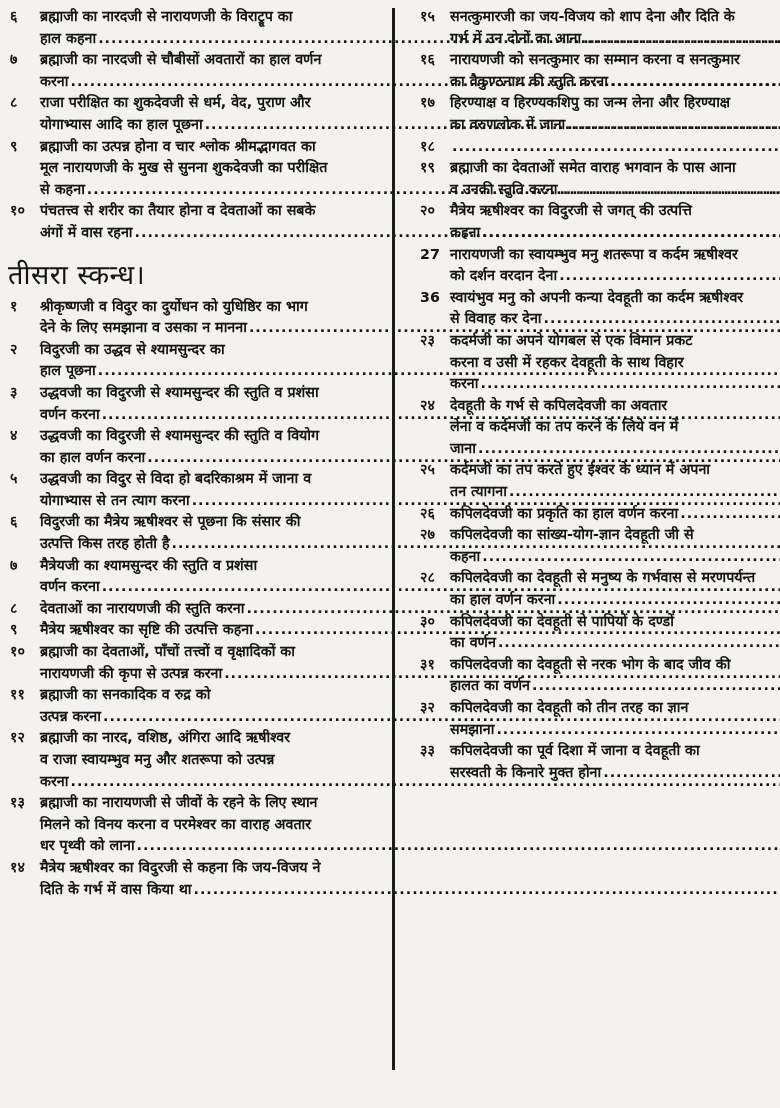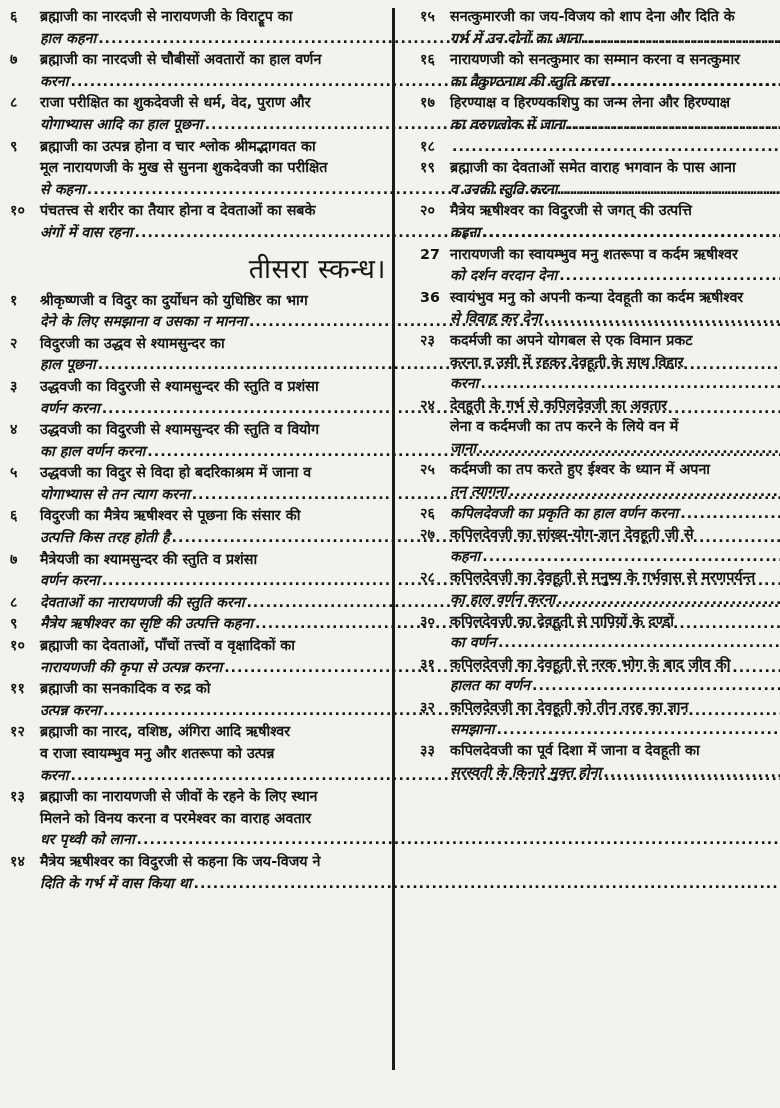--- a/index.html
+++ b/index.html
@@ -52,37 +52,37 @@
     .body-text {
       flex: 1 1 auto;
       text-align: justify;
       text-align-last: left;
       padding-left: 6px;
     }
     .leader {
       display: flex;
       align-items: baseline;
     }
-    .leader .lead-text { flex: 0 0 auto; white-space: nowrap; font-style: italic; }
+    .leader .lead-text { flex: 0 0 auto; white-space: nowrap; }
     .leader .dots {
       flex: 1 1 auto;
       overflow: hidden;
       white-space: nowrap;
       letter-spacing: 1px;
       margin: 0 2px;
     }
     .leader .dots::before {
       content: "....................................................................................................................................";
     }
     .section-heading {
-      text-align: right;
+      text-align: left;
       font-size: 27px;
       line-height: 38px;
       font-weight: normal;
-      margin: 6px 0 2px 0;
+      margin: 12px 0 2px 0;
       letter-spacing: 0.5px;
     }
   </style>
 </head>
 <body>
 
 <div class="page">
   <div class="col col-left" id="left-col">
       <div class="entry">
     <span class="num">६</span>

